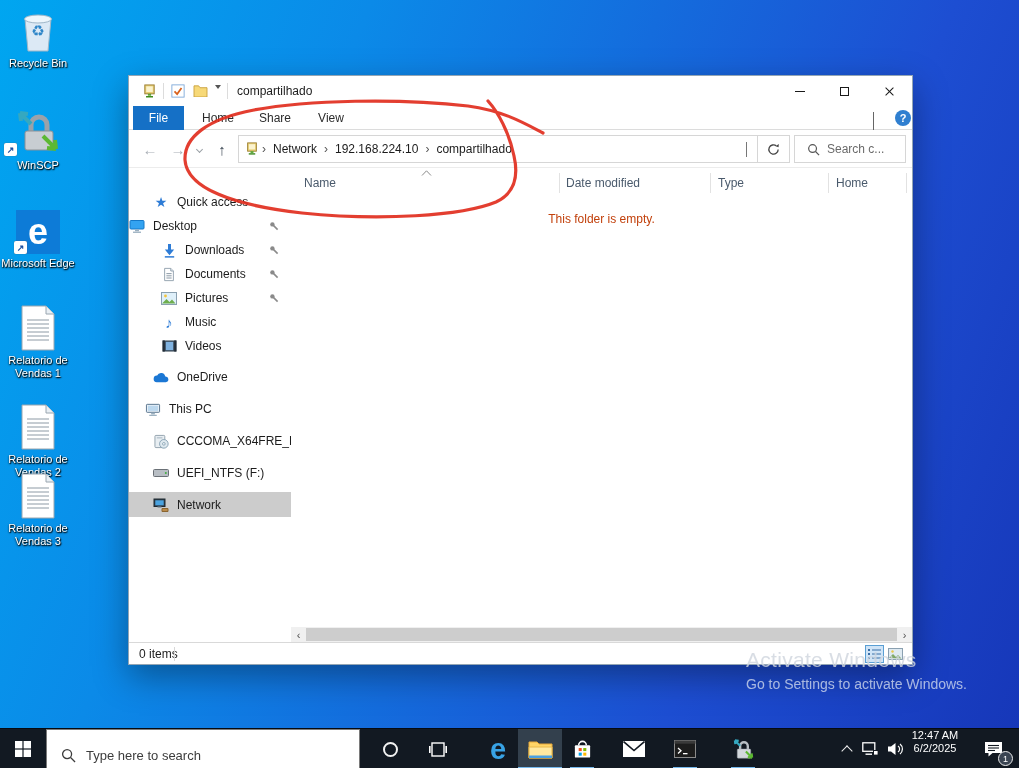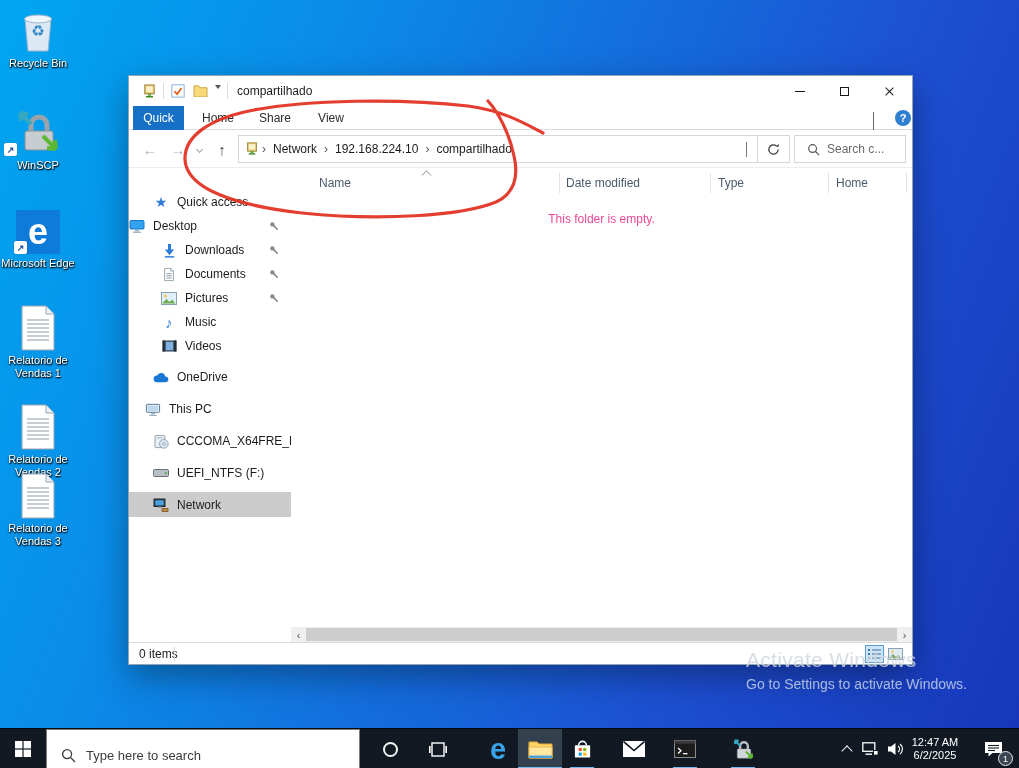--- a/index.html
+++ b/index.html
@@ -61,21 +61,21 @@
     font-size:12px;color:#1c1c1c;cursor:pointer;white-space:nowrap;overflow:hidden}
   .srow .sic{width:16px;height:16px;margin-right:8px;flex:none;display:flex;align-items:center;justify-content:center}
   .srow.sel{background:#cccccc;height:25px}
   .pin{position:absolute;right:12px;top:7px}
   .glyph-blue{color:#2e7cd6;font-size:14px}
 
   .main{position:absolute;top:92px;left:162px;right:0;bottom:37px;background:#fff}
   .hcol{position:absolute;top:8px;font-size:12px;color:#4a5a6c;cursor:pointer;white-space:nowrap}
   .hsep{position:absolute;top:5px;width:1px;height:20px;background:#e2e2e2}
   .sortcaret{position:absolute;left:130px;top:2px}
-  .empty{position:absolute;top:44px;left:0;right:0;text-align:center;font-size:12px;color:#ec4899}
+  .empty{position:absolute;top:44px;left:0;right:0;text-align:center;font-size:12px;color:#c2410c}
 
   .hscroll{position:absolute;left:162px;right:0;bottom:22px;height:15px;background:#f0f0f0}
   .harrow{position:absolute;top:0;width:15px;height:15px;display:flex;align-items:center;justify-content:center;
     font-size:11px;color:#505050;cursor:pointer}
   .hthumb{position:absolute;left:15px;right:15px;top:1px;bottom:1px;background:#cdcdcd;cursor:grab}
 
   .status{position:absolute;left:0;right:0;bottom:0;height:22px;background:#fff;border-top:1px solid #d9d9d9}
   .st-count{position:absolute;left:10px;top:4px;font-size:12px;color:#1c1c1c}
   .st-sep{position:absolute;left:45px;top:4px;width:1px;height:14px;background:#d8d8d8}
   .viewbtn{position:absolute;top:2px;width:19px;height:18px;display:flex;align-items:center;justify-content:center;cursor:pointer}
@@ -95,21 +95,21 @@
   .tbtn.active{background:#33404d}
   .uline{position:absolute;bottom:0;left:8px;right:8px;height:2px;background:#76b9ed}
   .tbtn.active .uline{left:0;right:0}
   .tb-search{position:absolute;left:46px;top:0;width:314px;height:52px;background:#fff;border:1px solid #7a7a7a;
     display:flex;align-items:center;cursor:text}
   .tb-search span.ph{font-size:13px;color:#3c3c3c;margin-left:10px}
   .cortana-ring{width:15px;height:15px;border:2px solid #f2f2f2;border-radius:50%}
   .edge-e{font-size:29px;font-weight:bold;color:#38a3e6;line-height:29px}
   .tray-chev{width:8px;height:8px;border-right:1.6px solid #eee;border-bottom:1.6px solid #eee;transform:rotate(-135deg);margin-top:4px}
   .clock{position:absolute;left:906px;top:0;width:58px;height:40px;display:flex;flex-direction:column;
-    align-items:center;justify-content:center;color:#fff;font-size:11px;line-height:13px;cursor:pointer}
+    align-items:center;justify-content:flex-start;color:#fff;font-size:11px;line-height:13px;cursor:pointer}
   .badge{position:absolute;right:1px;bottom:3px;width:15px;height:15px;border-radius:50%;background:#3a4452;
     border:1.5px solid #ececec;color:#fff;font-size:9px;display:flex;align-items:center;justify-content:center}
 </style>
 </head>
 <body>
 
 <div class="dt" style="top:6px">
   <div class="ic">
     <svg width="40" height="48" viewBox="0 0 40 48">
       <path d="M7 13 L33 13 L30 45 L10 45 Z" fill="#dce9f5" stroke="#9fb6c8"></path>
@@ -226,21 +226,21 @@
       </div>
     <div class="winctl" style="left:693px">
         <span class="ctl-max"></span>
       </div>
     <div class="winctl" style="left:738px">
         <span class="ctl-x"></span>
       </div>
   </div>
 
   <div class="tabsrow">
-    <div class="file-tab">Quick</div>
+    <div class="file-tab">File</div>
     <div class="rtab" style="left:66px;width:46px">Home</div>
     <div class="rtab" style="left:123px;width:46px">Share</div>
     <div class="rtab" style="left:181px;width:42px">View</div>
     <span class="abs" style="left:744px;top:6px"><span class="chev"></span></span>
     <div class="helpbtn">?</div>
   </div>
 
   <div class="addr">
     <span class="nav" style="left:10px;width:22px;color:#a9afb6">←</span>
     <span class="nav" style="left:38px;width:22px;color:#a9afb6">→</span>
@@ -423,21 +423,21 @@
       <span>Network</span>
     </div>
   </div>
 
   <div class="main">
     <span class="sortcaret">
       <svg width="11" height="6" viewBox="0 0 11 6">
           <path d="M1 5.5 L5.5 0.8 L10 5.5" stroke="#8a8a8a" fill="none"></path>
         </svg>
     </span>
-    <span class="hcol" style="left:28px">Name</span>
+    <span class="hcol" style="left:13px">Name</span>
     <span class="hsep" style="left:268px"></span>
     <span class="hcol" style="left:275px">Date modified</span>
     <span class="hsep" style="left:419px"></span>
     <span class="hcol" style="left:427px">Type</span>
     <span class="hsep" style="left:537px"></span>
     <span class="hcol" style="left:545px">Home</span>
     <span class="hsep" style="left:615px"></span>
     <div class="empty">This folder is empty.</div>
   </div>
 

